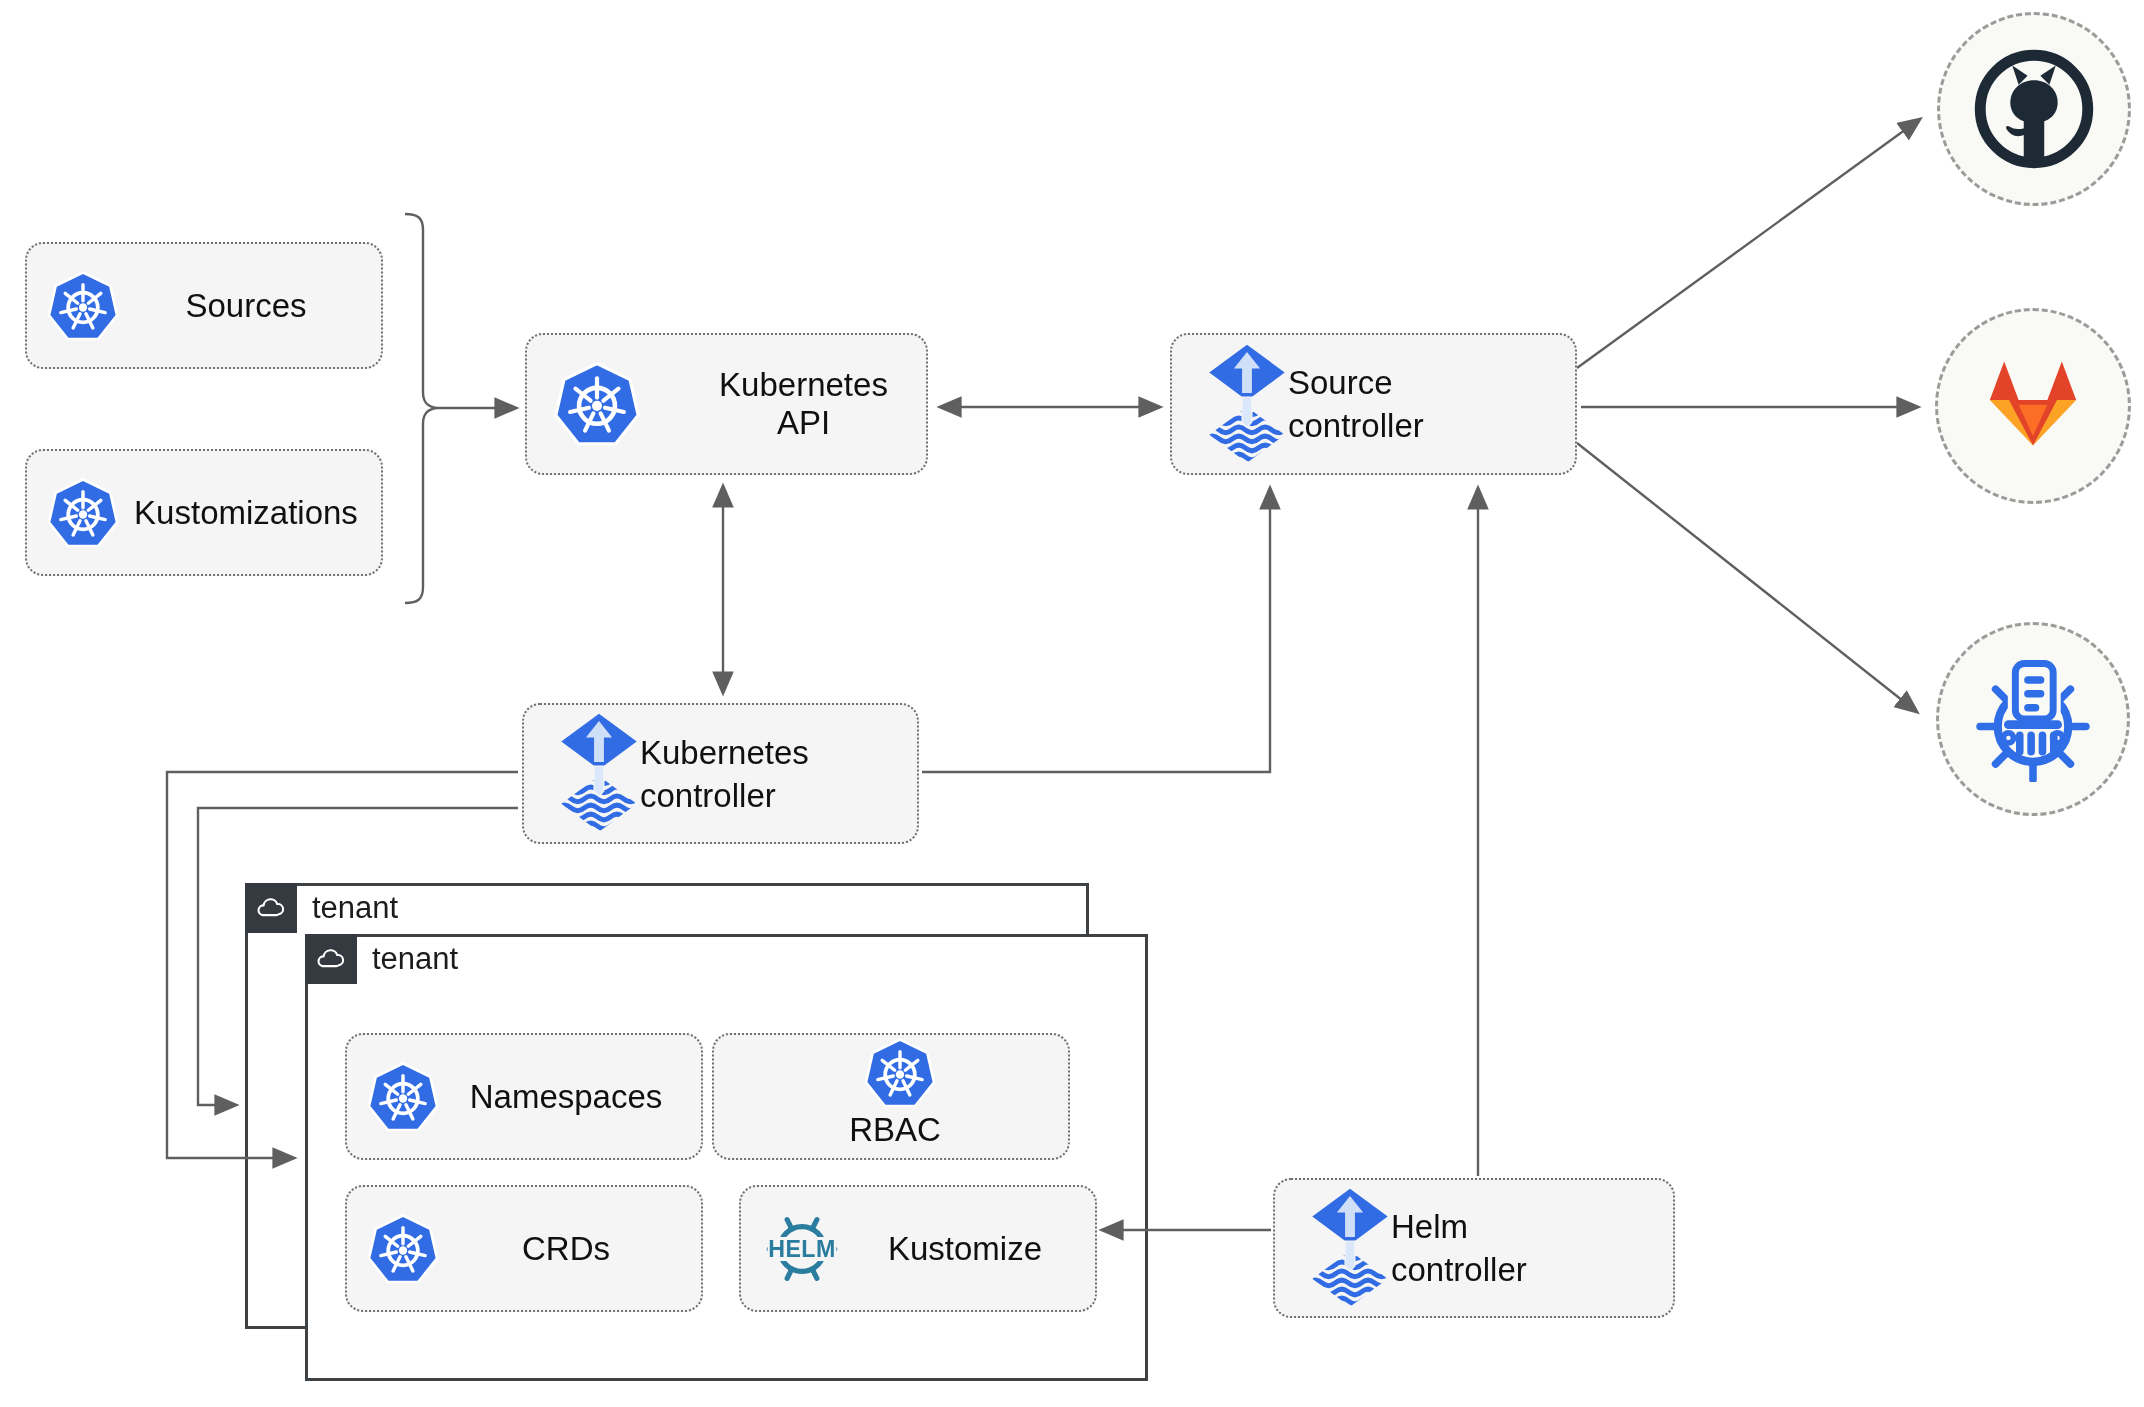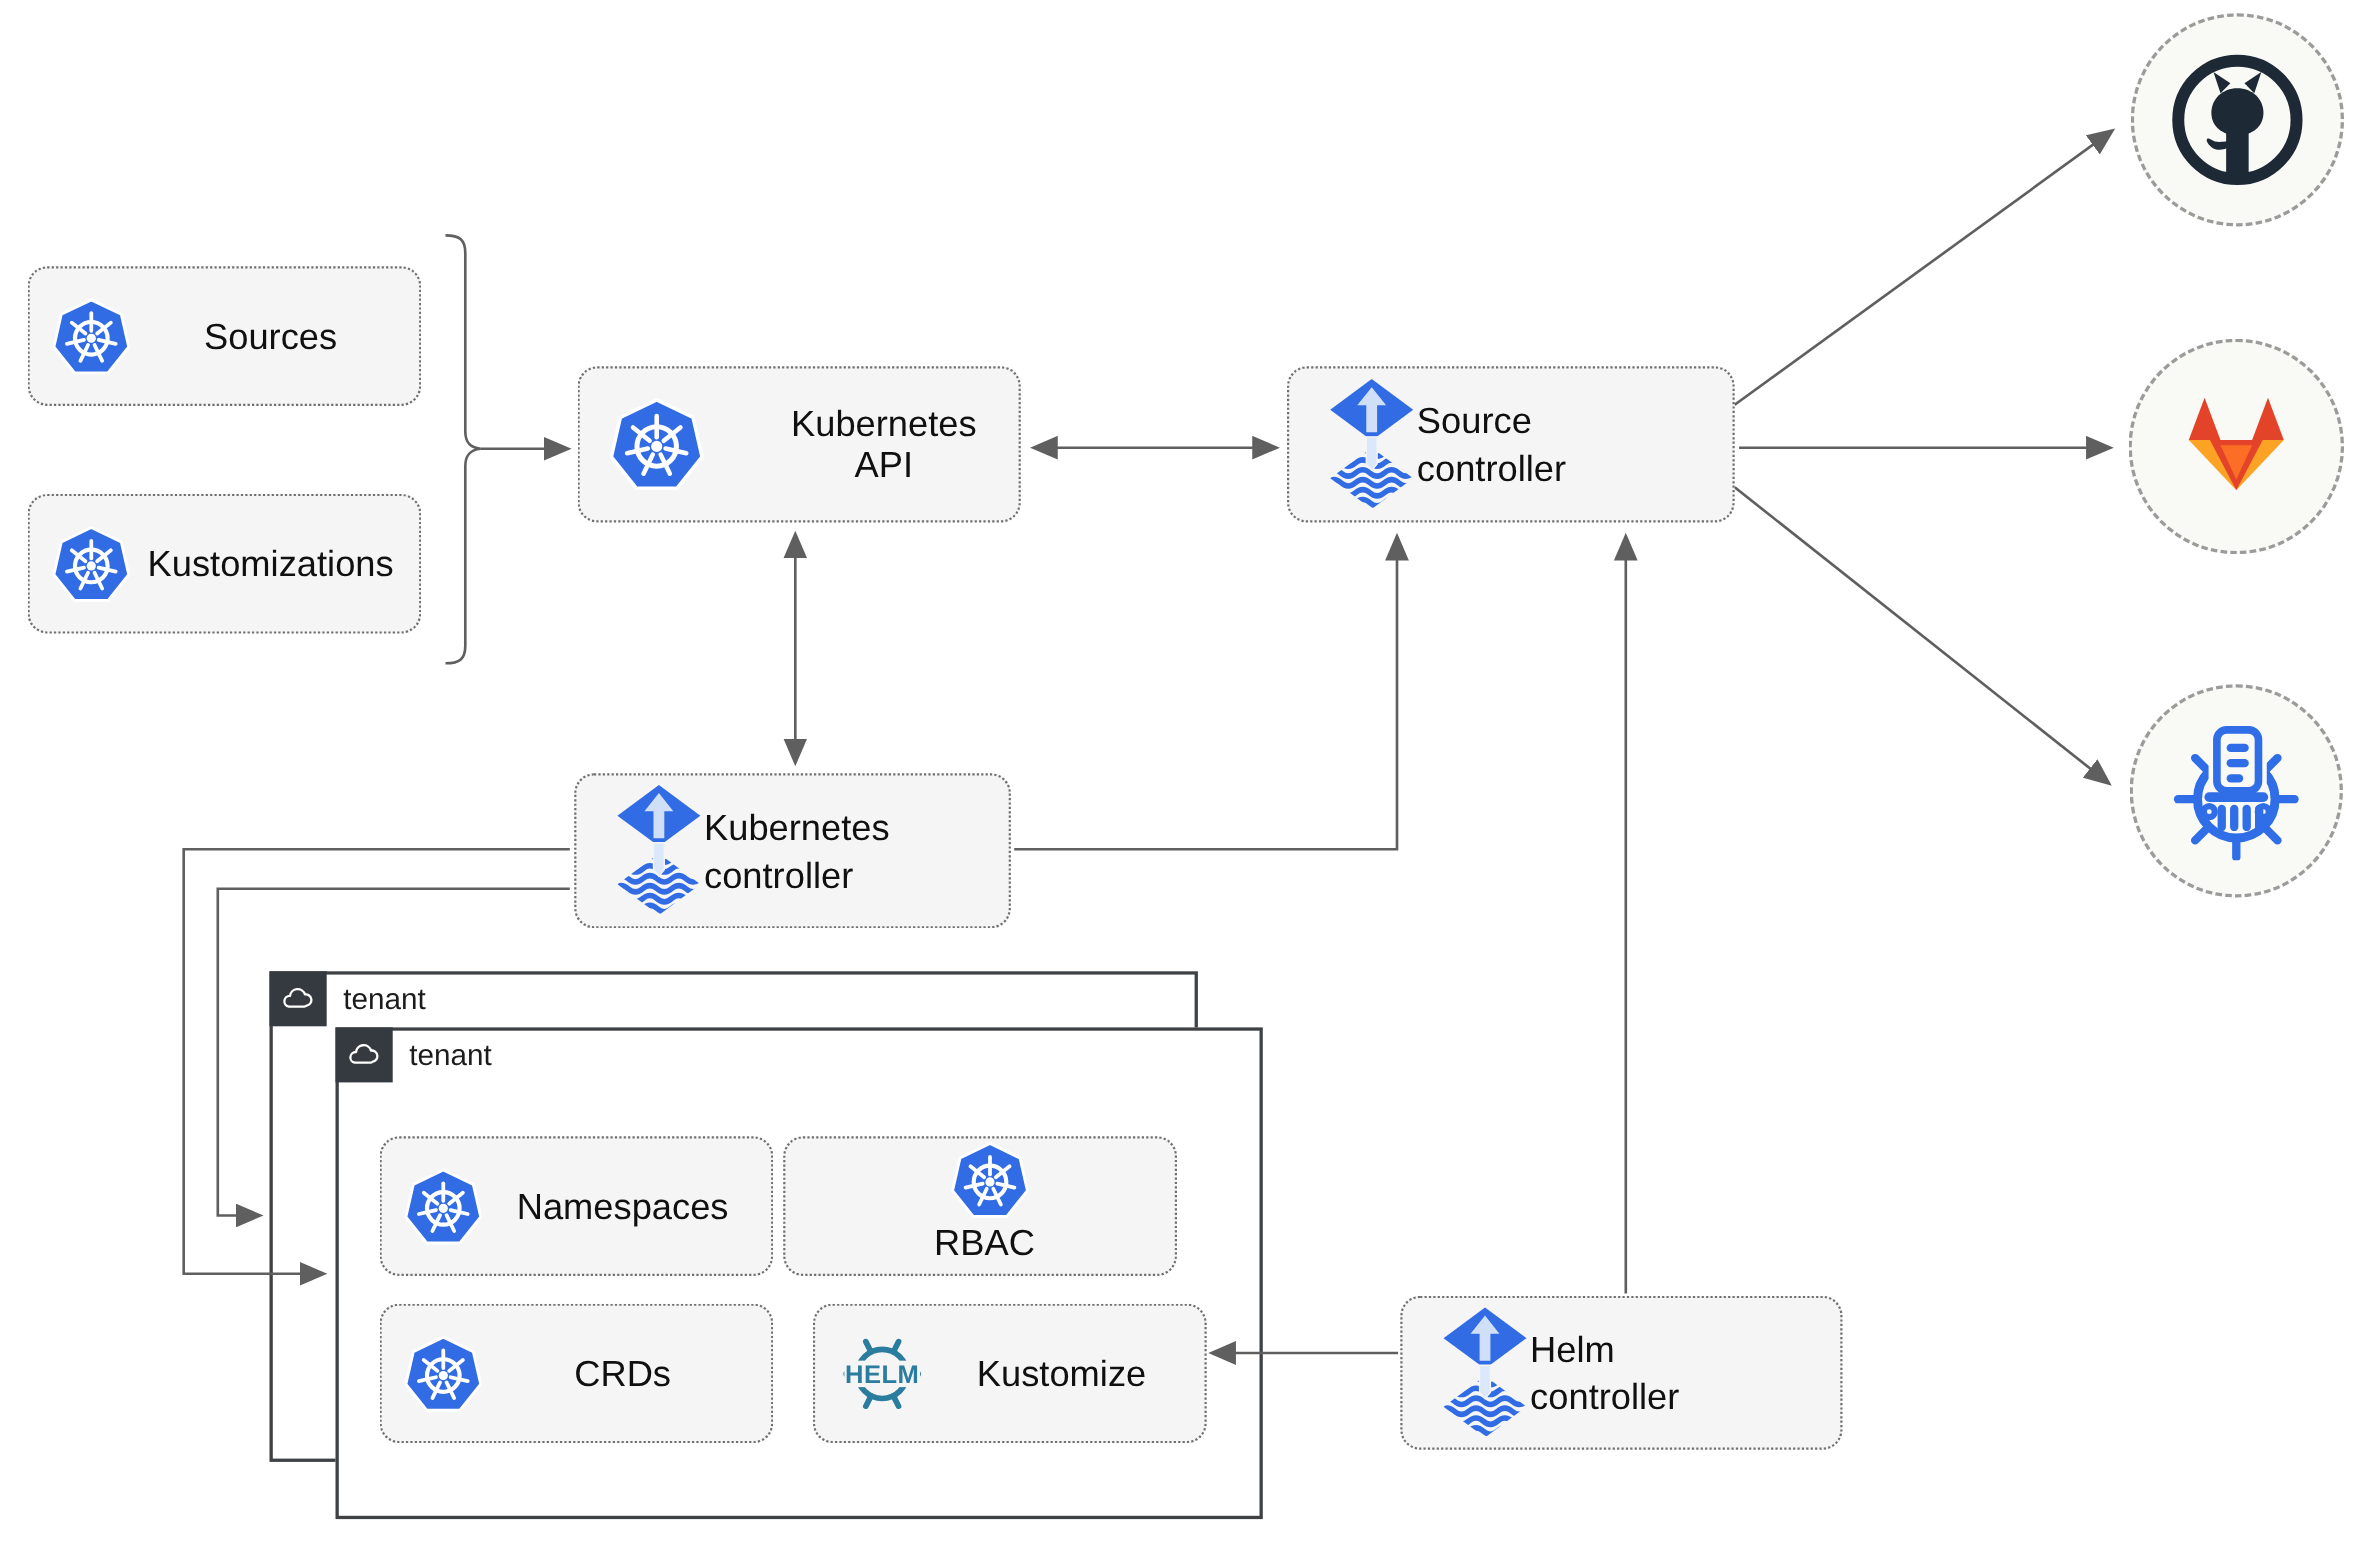--- a/index.html
+++ b/index.html
@@ -7,21 +7,21 @@
     width:2144px;height:1407px;background:#ffffff;position:relative;overflow:hidden;
     font-family:"Liberation Sans", sans-serif;
   }
   .stage{position:absolute;left:0;top:0;width:2144px;height:1407px;}
 
   
   .tenant{position:absolute;background:#ffffff;border:3px solid #3f4245;}
   .tenant-tab{position:absolute;left:-3px;top:-3px;width:52px;height:50px;background:#343a3f;
     display:flex;align-items:center;justify-content:center;}
   .tenant-label{position:absolute;left:64px;top:-3px;height:50px;line-height:50px;
-    font-size:27px;color:#1c1c1c;}
+    font-size:31px;color:#1c1c1c;}
 
   
   svg.connectors{position:absolute;left:0;top:0;pointer-events:none;}
 
   
   .node{position:absolute;background:#f5f5f5;border:2px dotted #6f6f6f;border-radius:18px;
     display:flex;align-items:center;padding-left:18px;box-sizing:border-box;}
   .node .ic{flex:0 0 auto;display:block;}
   .node .lbl{flex:1 1 auto;text-align:center;font-size:33px;color:#101010;padding-right:10px;}
   .node .lbl2{flex:1 1 auto;text-align:left;font-size:33px;color:#101010;line-height:43px;padding-right:8px;}

